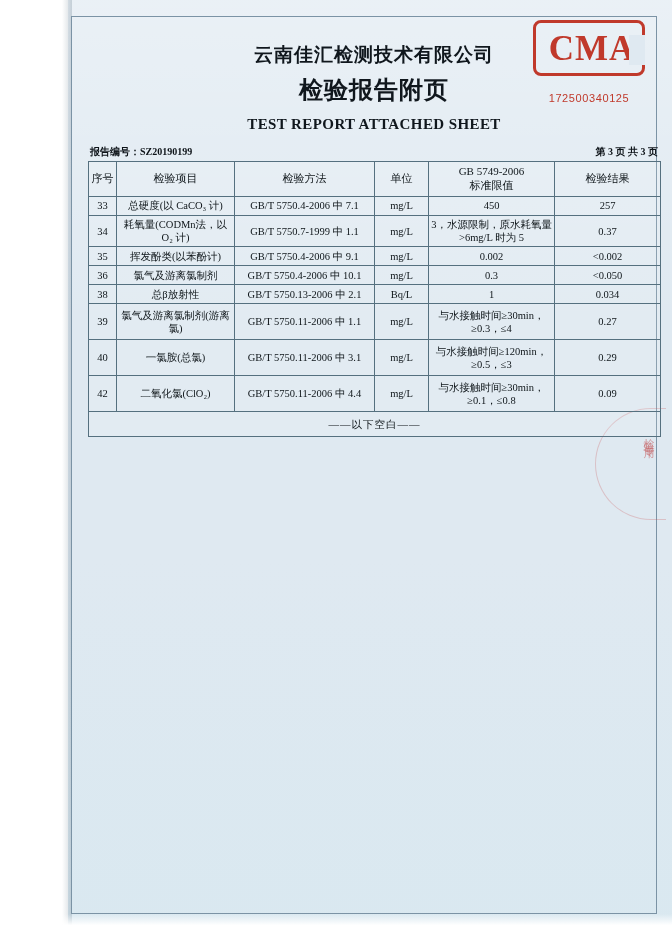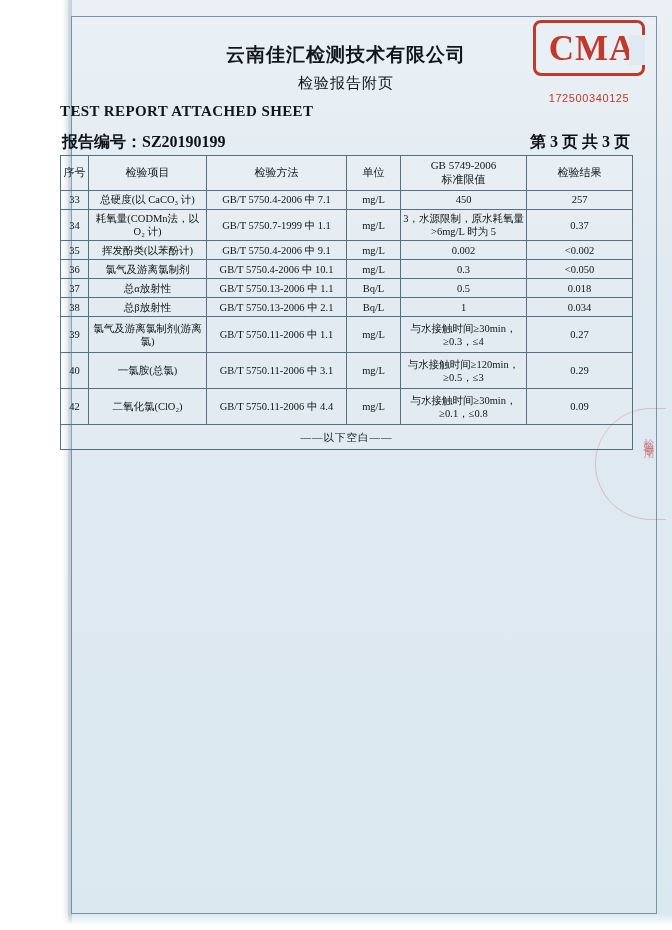--- a/index.html
+++ b/index.html
@@ -46,54 +46,55 @@
     position: absolute;
     left: 71px;
     top: 16px;
     width: 586px;
     height: 898px;
     border: 1px solid #7b93a5;
     box-sizing: border-box;
   }
   .content {
     position: absolute;
-    left: 60px;
+    left: 88px;
     top: 28px;
     width: 572px;
   }
   .title-cn1 {
     text-align: center;
     font-size: 19px;
     font-weight: bold;
     letter-spacing: 1px;
     color: #10171d;
     margin-top: 14px;
   }
   .title-cn2 {
     text-align: center;
-    font-size: 15px;
-    font-weight: normal;
+    font-size: 24px;
+    font-weight: bold;
     letter-spacing: 1px;
     color: #10171d;
     margin-top: 6px;
   }
   .title-en {
+    text-align: center;
     font-size: 15px;
     font-weight: bold;
     letter-spacing: 0.4px;
     color: #10171d;
     margin-top: 10px;
   }
   .meta-row {
     display: flex;
     justify-content: space-between;
     align-items: flex-end;
     margin-top: 12px;
     padding: 0 2px 2px 2px;
-    font-size: 16px;
+    font-size: 10px;
     font-weight: bold;
     color: #0d1318;
   }
   .meta-left { font-family: "Liberation Serif", serif; }
   .meta-right { font-family: "Liberation Serif", serif; }
 
   table.report {
     width: 572px;
     border-collapse: collapse;
     table-layout: fixed;
@@ -281,28 +282,20 @@
         </tr>
         <tr class="r-h1">
           <td class="c-no">36</td>
           <td class="c-item">氯气及游离氯制剂</td>
           <td class="c-method">GB/T 5750.4-2006 中 10.1</td>
           <td class="c-unit">mg/L</td>
           <td class="c-limit">0.3</td>
           <td class="c-result">&lt;0.050</td>
         </tr>
         <tr class="r-h1">
-          <td class="c-no">37</td>
-          <td class="c-item">总α放射性</td>
-          <td class="c-method">GB/T 5750.13-2006 中 1.1</td>
-          <td class="c-unit">Bq/L</td>
-          <td class="c-limit">0.5</td>
-          <td class="c-result">0.018</td>
-        </tr>
-        <tr class="r-h1">
           <td class="c-no">38</td>
           <td class="c-item">总β放射性</td>
           <td class="c-method">GB/T 5750.13-2006 中 2.1</td>
           <td class="c-unit">Bq/L</td>
           <td class="c-limit">1</td>
           <td class="c-result">0.034</td>
         </tr>
         <tr class="r-h3">
           <td class="c-no">39</td>
           <td class="c-item">氯气及游离氯制剂(游离氯)</td>

